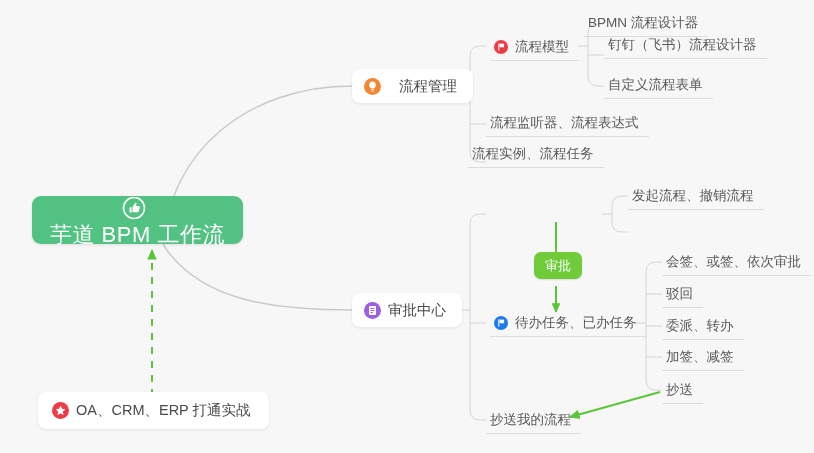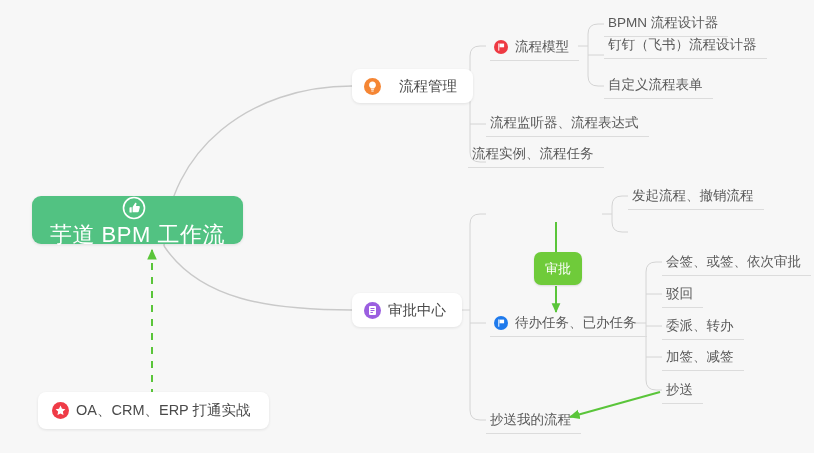--- a/index.html
+++ b/index.html
@@ -94,21 +94,21 @@
   .ic-doc     { background: #9b5fe0; }
   .ic-flag-r  { background: #ee3a43; }
   .ic-flag-g  { background: #21b352; }
   .ic-flag-b  { background: #1f7aec; }
   .ic-star    { background: #ef3b47; }
 
   
   .badge-node {
     background: #6fcb3a;
     border-radius: 7px;
-    height: 33px;
+    height: 27px;
     padding: 0 11px;
     justify-content: center;
     box-shadow: 0 1px 2px rgba(0,0,0,0.12);
   }
   .badge-node .label {
     color: #ffffff;
     font-size: 13px;
   }
 </style>
 </head>
@@ -196,21 +196,21 @@
   <div class="node leaf-node has-icon" style="left:490px; top:34px;">
     <span class="icon icon-sm ic-flag-r">
       <svg viewBox="0 0 14 14" width="14" height="14">
         <rect x="4.3" y="3.3" width="1" height="7.4" rx="0.5" fill="#ffffff"></rect>
         <path d="M5.5 3.6h4.6v3.7H5.5z" fill="#ffffff"></path>
       </svg>
     </span>
     <span>流程模型</span>
   </div>
 
-  <div class="node leaf-node" style="left:604px; top:10px;">
+  <div class="node leaf-node" style="left:584px; top:10px;">
     <span>BPMN 流程设计器</span>
   </div>
   <div class="node leaf-node" style="left:604px; top:32px;">
     <span>钉钉（飞书）流程设计器</span>
   </div>
   <div class="node leaf-node" style="left:604px; top:72px;">
     <span>自定义流程表单</span>
   </div>
 
   <div class="node leaf-node" style="left:486px; top:110px;">

